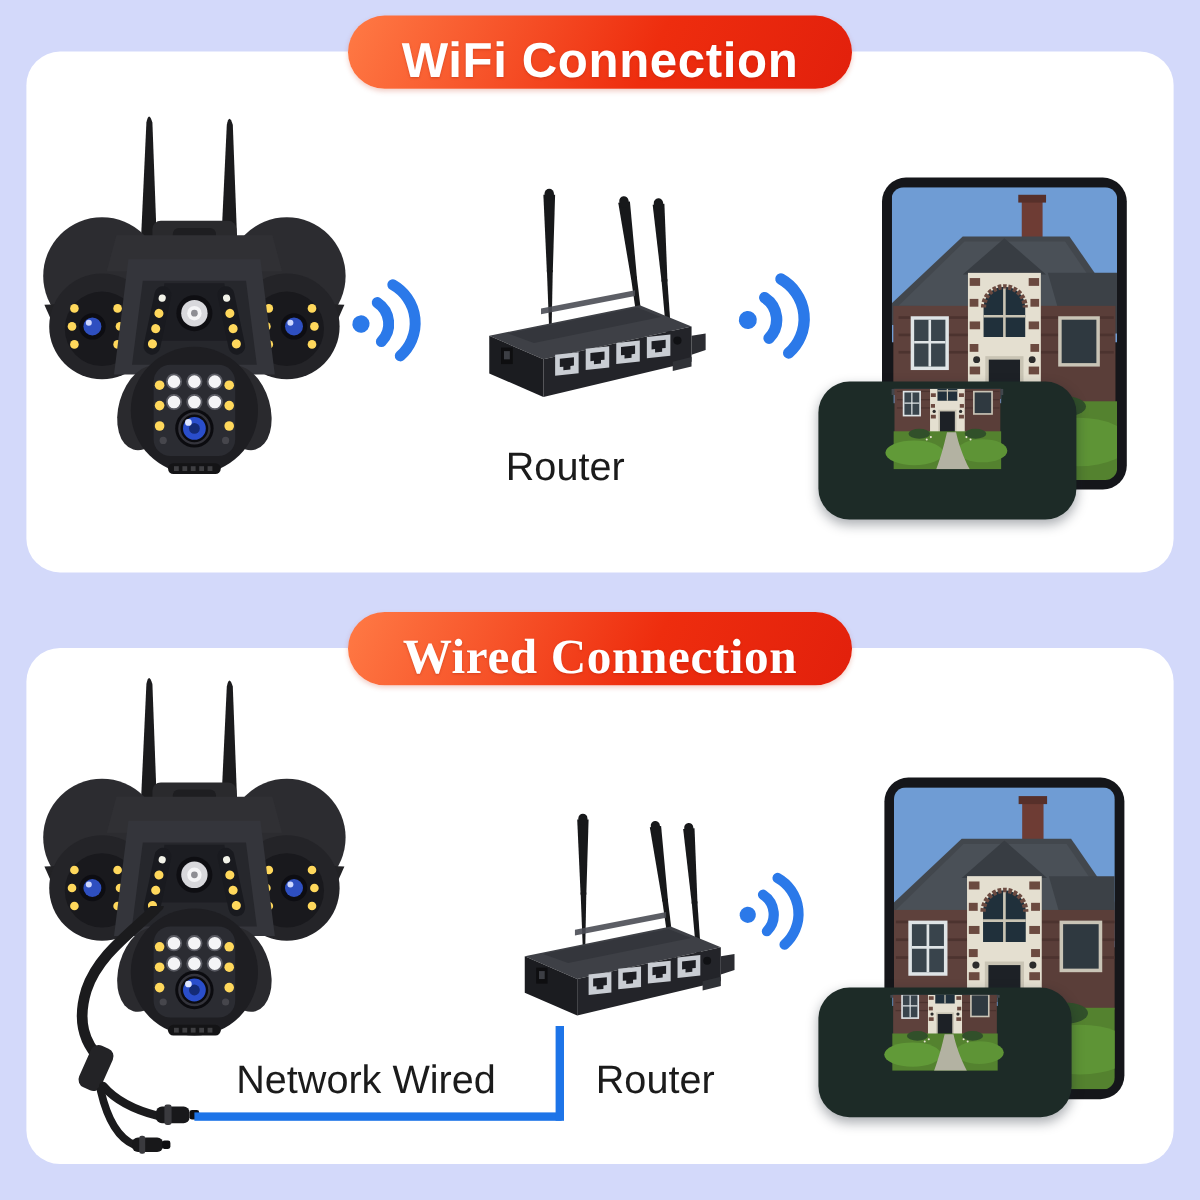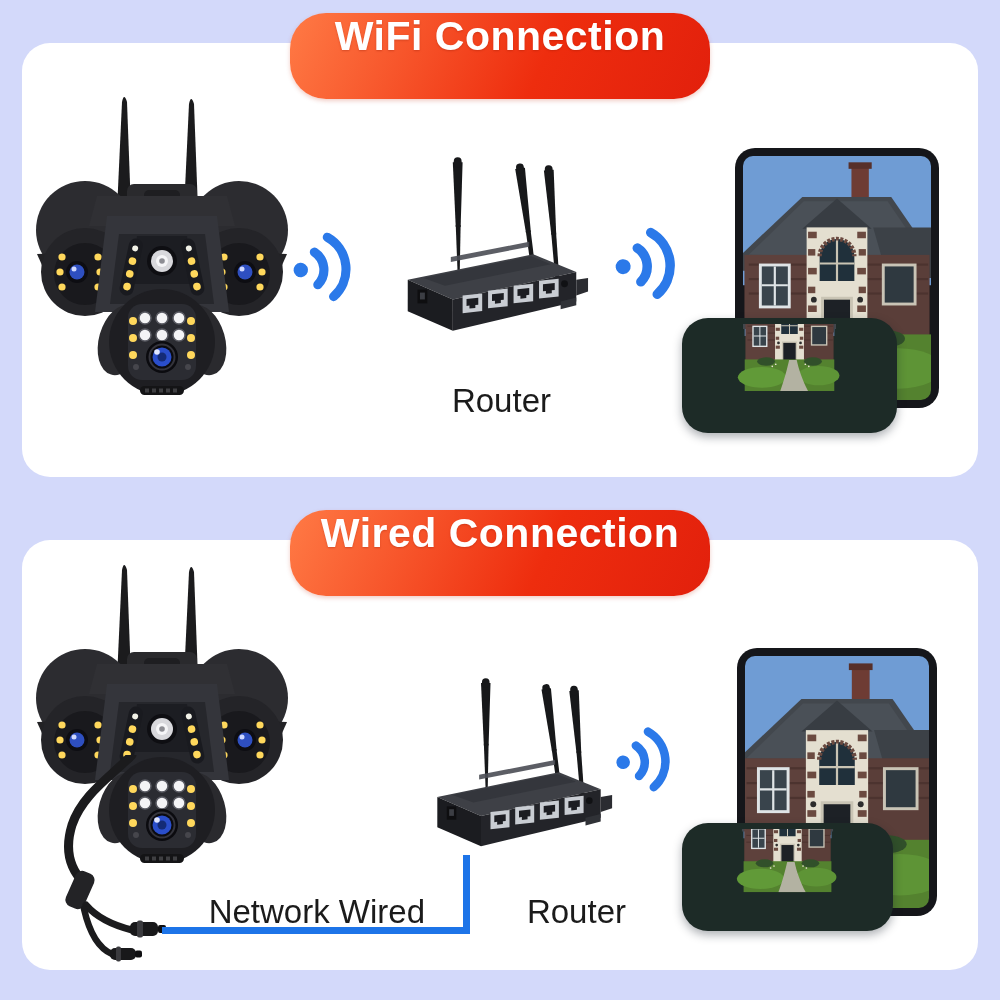--- a/index.html
+++ b/index.html
@@ -11,38 +11,38 @@
   }
   .stage{position:relative;width:1000px;height:1000px;}
   .panel{
     position:absolute;left:22px;width:956px;
     background:var(--panel-bg,#ffffff);
     border-radius:28px;
   }
   .panel.top{top:43px;height:434px;}
   .panel.bottom{top:540px;height:430px;}
   .banner{
-    position:absolute;left:290px;width:420px;height:86px;
+    position:absolute;left:290px;width:420px;height:61px;
     border-radius:36px;
     background:linear-gradient(115deg,var(--banner-grad-a,#ff7a45) 0%,var(--banner-grad-b,#ee2d0e) 60%,#e2200c 100%);
-    display:flex;align-items:flex-start;justify-content:center;
+    display:flex;align-items:flex-end;justify-content:center;
     box-shadow:0 2px 4px rgba(200,60,30,.25);
   }
   .banner.b1{top:13px;}
-  .banner.b2{top:510px;}
+  .banner.b2{top:510px;font-family:Liberation Serif, serif;}
   .banner span{
     color:var(--banner-text,#fff);
     font-size:41px;font-weight:bold;letter-spacing:.5px;
     text-shadow:0 1px 2px rgba(150,30,10,.35);
   }
   .abs{position:absolute;}
   .label{
     position:absolute;
     color:var(--label-text,#1b1b1b);
-    font-size:33px;text-align:right;white-space:nowrap;margin-top:12px;
+    font-size:33px;text-align:center;white-space:nowrap;
   }
   .wifi{color:var(--wifi-blue,#2b79e9);}
   .cable{position:absolute;background:var(--cable-blue,#1d74e8);}
   
   .tablet{
     position:absolute;background:#15161a;border-radius:20px;padding:8px;
     box-sizing:border-box;
   }
   .phone{
     position:absolute;background:#1d2b27;border-radius:26px;padding:6px;

